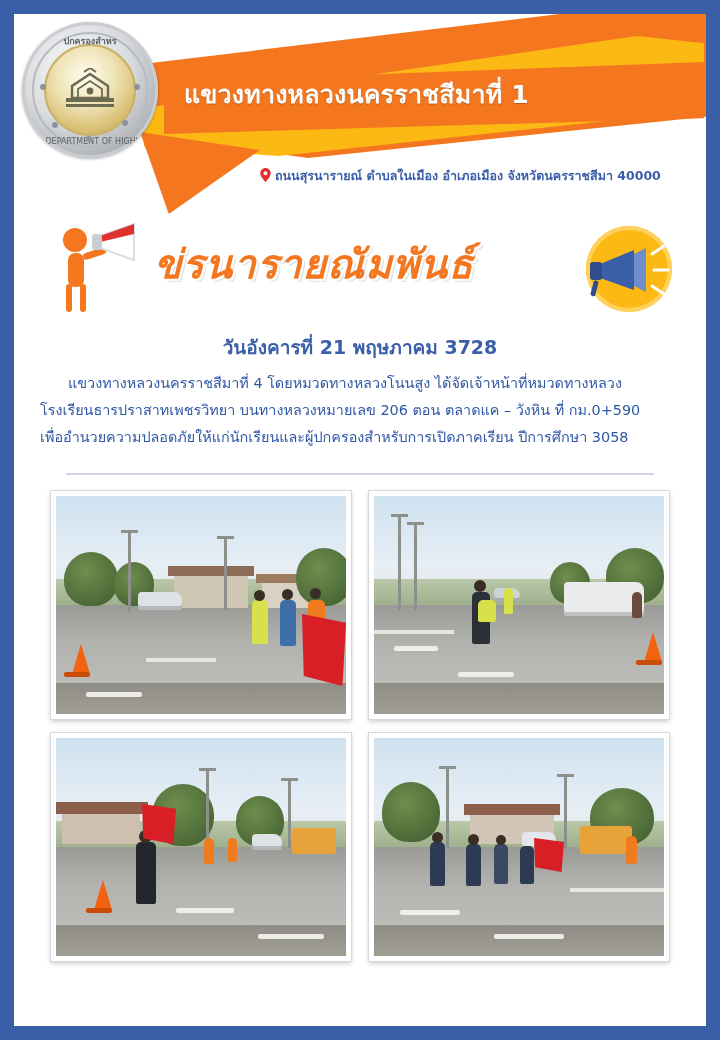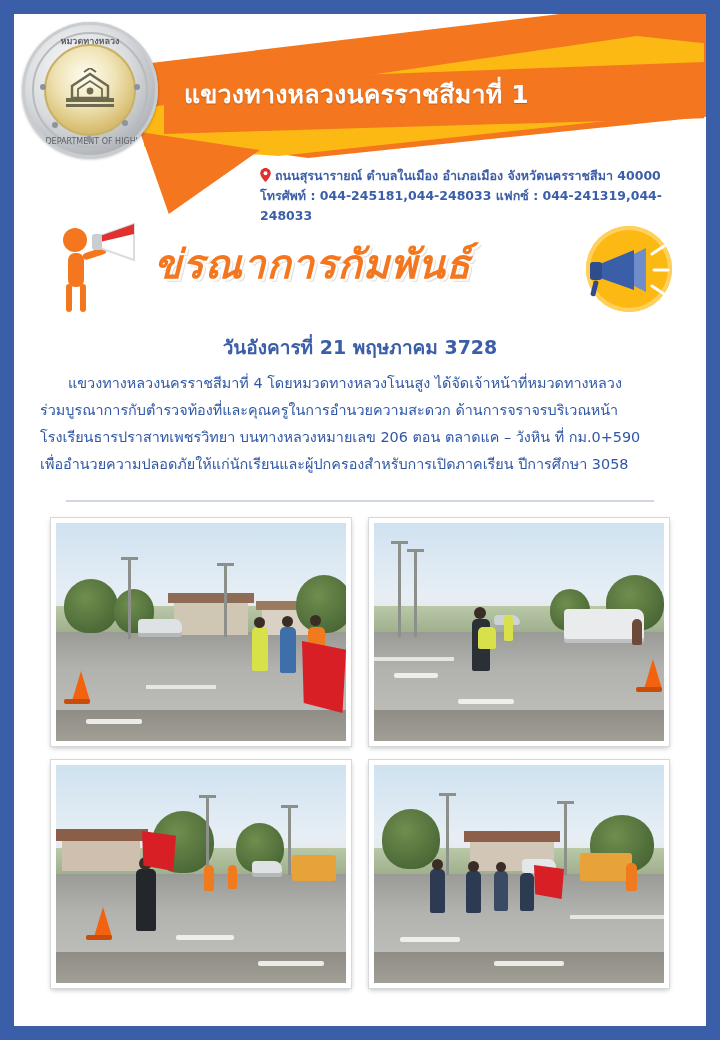--- a/index.html
+++ b/index.html
@@ -339,21 +339,21 @@
   <div class="header">
 
     <div class="hdr-shape-a"></div>
     <div class="hdr-shape-b"></div>
     <div class="hdr-shape-c"></div>
     <div class="hdr-wedge"></div>
 
     <div class="seal">
       <div class="ring2"></div>
       <div class="ring3"></div>
-      <div class="seal-top-text">หมวดทางหลวง</div>
+      <div class="seal-top-text">ปกครองสำหร</div>
       <svg class="seal-emblem" viewBox="0 0 56 44">
         <rect x="4" y="30" width="48" height="4" fill="#6d6a52"></rect>
         <rect x="4" y="36" width="48" height="3" fill="#6d6a52"></rect>
         <path d="M10 30 L10 18 L28 6 L46 18 L46 30 Z" fill="none" stroke="#6d6a52" stroke-width="2.4"></path>
         <path d="M16 30 L16 21 L28 13 L40 21 L40 30" fill="none" stroke="#6d6a52" stroke-width="1.8"></path>
         <circle cx="28" cy="23" r="3.4" fill="#6d6a52"></circle>
         <path d="M22 4 L28 0 L34 4" fill="none" stroke="#6d6a52" stroke-width="2"></path>
       </svg>
       <div class="seal-bottom-text">DEPARTMENT OF HIGHWAYS</div>
       <div class="seal-dots">
@@ -367,58 +367,56 @@
 
     <div class="hdr-title">แขวงทางหลวงนครราชสีมาที่ 1</div>
 
     <div class="hdr-addr">
       <div>
         <svg class="pin" viewBox="0 0 12 16">
           <path d="M6 0C2.7 0 0 2.7 0 6c0 4.4 6 10 6 10s6-5.6 6-10c0-3.3-2.7-6-6-6z" fill="#e03131"></path>
           <circle cx="6" cy="6" r="2.2" fill="#ffffff"></circle>
         </svg><span>ถนนสุรนารายณ์ ตำบลในเมือง อำเภอเมือง จังหวัดนครราชสีมา 40000</span>
       </div>
-      <div>โทรศัพท์ : 044-245181,044-248033 แฟกซ์ : 044-241319,044-248033</div>
     </div>
   </div>
 
   <div class="prband">
 
     <svg class="mega-left" viewBox="0 0 100 96">
       <circle cx="33" cy="20" r="12" fill="#f4771f"></circle>
       <rect x="26" y="33" width="16" height="34" rx="7" fill="#f4771f"></rect>
       <rect x="24" y="64" width="6" height="28" rx="3" fill="#f4771f"></rect>
       <rect x="38" y="64" width="6" height="28" rx="3" fill="#f4771f"></rect>
       <rect x="40" y="34" width="24" height="7" rx="3.5" fill="#f4771f" transform="rotate(-18 40 34)"></rect>
       <path d="M58 16 L92 4 L92 40 L58 28 Z" fill="#ffffff" stroke="#d9dde0" stroke-width="2"></path>
       <path d="M58 16 L92 4 L92 14 L58 22 Z" fill="#e03131"></path>
       <rect x="50" y="14" width="10" height="16" rx="3" fill="#c9ced3"></rect>
     </svg>
 
-    <div class="prtitle">ข่รณาการกัมพันธ์</div>
+    <div class="prtitle">ข่รนารายณัมพันธ์</div>
 
     <div class="mega-badge"></div>
     <svg class="mega-right" viewBox="0 0 96 92">
       <path d="M24 40 L58 26 L58 66 L24 54 Z" fill="#3b5ea8"></path>
       <rect x="14" y="38" width="12" height="18" rx="3" fill="#2f4d8c"></rect>
       <path d="M58 30 L70 24 L70 68 L58 62 Z" fill="#6f8ec9"></path>
       <rect x="18" y="56" width="5" height="16" rx="2" fill="#2f4d8c" transform="rotate(14 18 56)"></rect>
       <g stroke="#ffffff" stroke-width="3" stroke-linecap="round">
         <path d="M76 30 L88 22"></path>
         <path d="M78 46 L92 46"></path>
         <path d="M76 62 L88 70"></path>
       </g>
     </svg>
   </div>
 
   <div class="datetext">วันอังคารที่ 21 พฤษภาคม 3728</div>
 
   <div class="body-text">
     <p class="indent">แขวงทางหลวงนครราชสีมาที่ 4 โดยหมวดทางหลวงโนนสูง ได้จัดเจ้าหน้าที่หมวดทางหลวง</p>
-    <p>ร่วมบูรณาการกับตำรวจท้องที่และคุณครูในการอำนวยความสะดวก ด้านการจราจรบริเวณหน้า</p>
     <p>โรงเรียนธารปราสาทเพชรวิทยา บนทางหลวงหมายเลข 206 ตอน ตลาดแค – วังหิน ที่ กม.0+590</p>
     <p>เพื่ออำนวยความปลอดภัยให้แก่นักเรียนและผู้ปกครองสำหรับการเปิดภาคเรียน ปีการศึกษา  3058</p>
   </div>
 
   <div class="divider"></div>
 
   <div class="photos">
 
     <div class="photo blur">
       <div class="ph-sky"></div>

